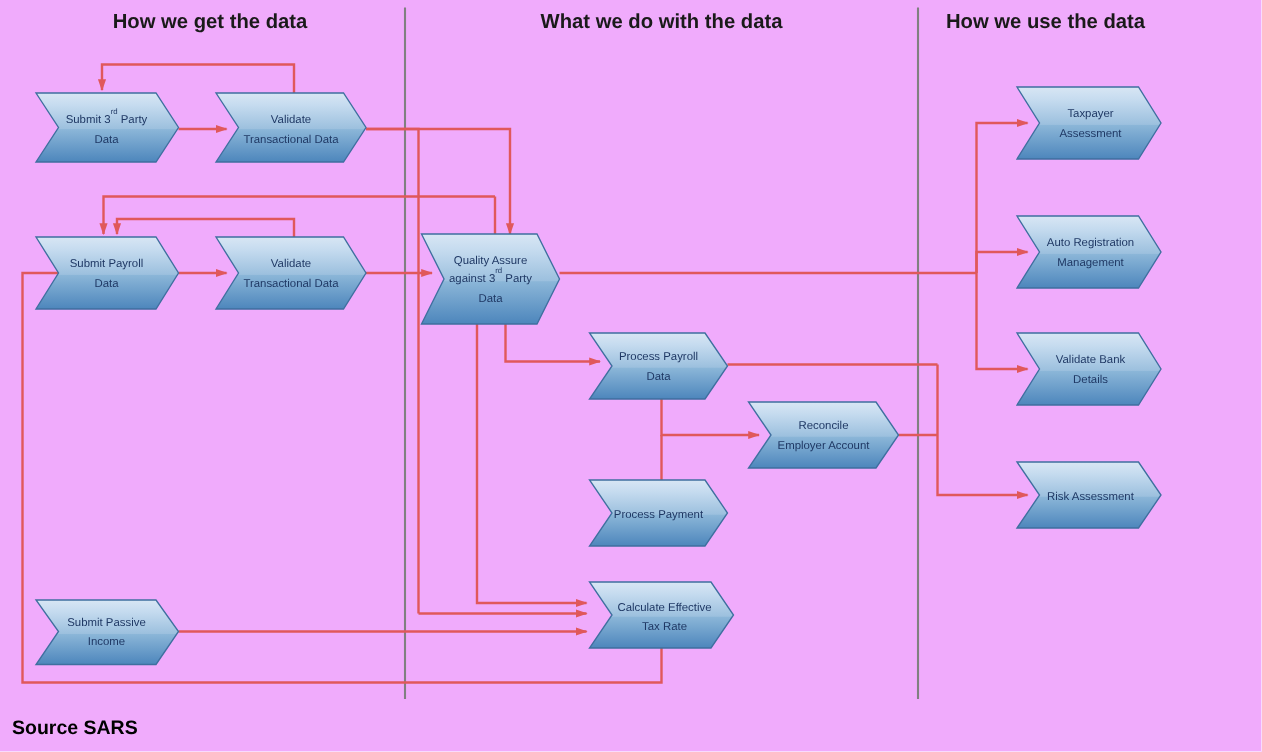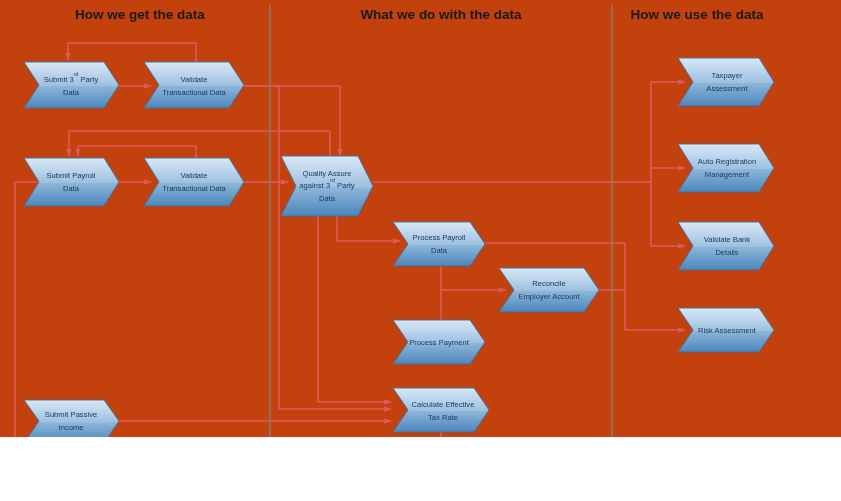--- a/index.html
+++ b/index.html
@@ -3,22 +3,22 @@
 <meta charset="utf-8">
 <style>
   html, body {
     margin: 0;
     padding: 0;
     background: #ffffff;
   }
   #page {
     position: relative;
     width: 841px;
-    height: 437px;
-    background: #c2410c;
+    height: 501px;
+    background: #f0abfc;
     font-family: "Liberation Sans", sans-serif;
     overflow: hidden;
   }
   #flow-svg {
     position: absolute;
     left: 0;
     top: 0;
     width: 841px;
     height: 501px;
   }

